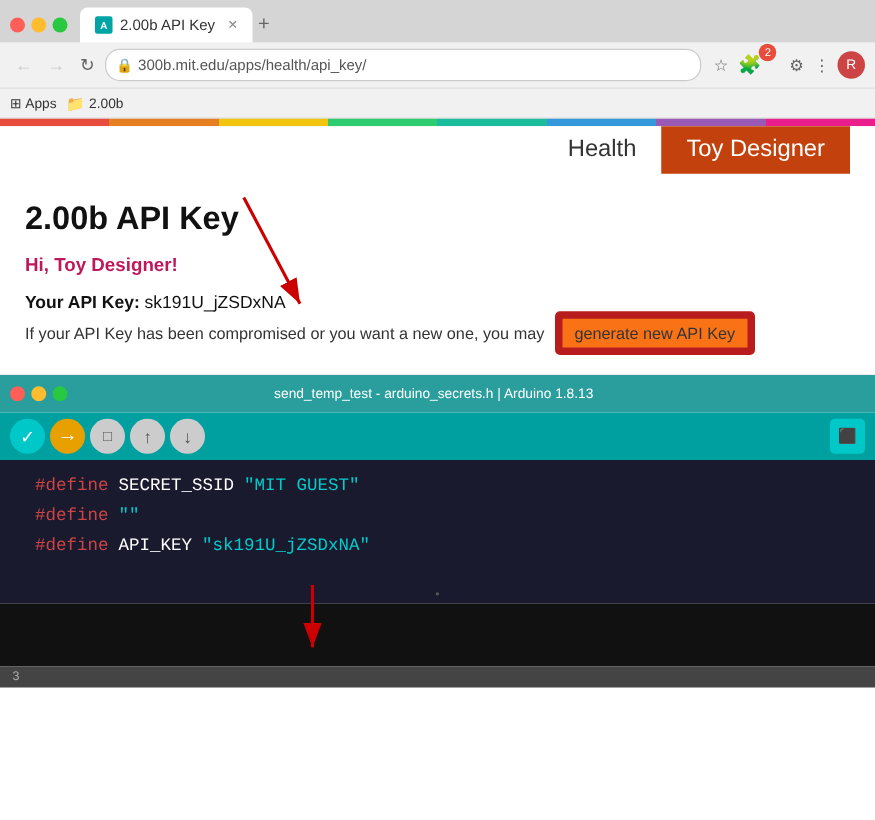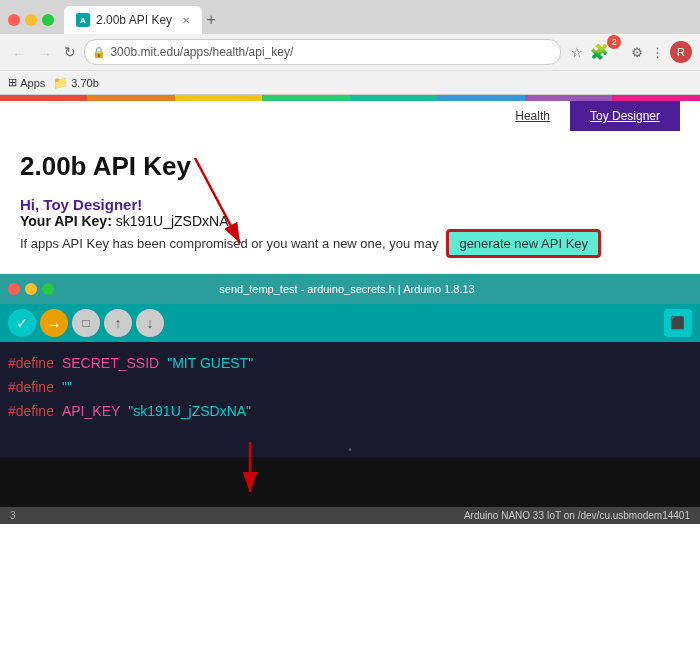--- a/index.html
+++ b/index.html
@@ -94,44 +94,44 @@
         #e91e8c 87.5%, #e91e8c 100%
       );
     }
 
     
     .site-nav {
       display: flex; justify-content: flex-end;
       background: #fff; padding: 0 20px;
     }
     .site-nav-item {
-      padding: 8px 20px; font-size: 12px; color: #333; cursor: pointer; text-decoration: underline;
-    }
-    .site-nav-item.active { background: #4c1d95; color: #fff; }
+      padding: 8px 20px; font-size: 19px; color: #333; cursor: pointer;
+    }
+    .site-nav-item.active { background: #c2410c; color: #fff; }
 
     
     .site-content {
       padding: 20px 20px 15px;
       background: #fff;
     }
     .site-title {
       font-size: 26px; font-weight: bold; color: #111; margin-bottom: 14px;
     }
     .site-greeting {
-      font-size: 15px; font-weight: bold; color: #4c1d95; margin-bottom: 0;
+      font-size: 15px; font-weight: bold; color: #be185d; margin-bottom: 12px;
     }
     .site-apikey {
       font-size: 14px; color: #111; margin-bottom: 0;
     }
     .site-apikey span { font-weight: normal; }
     .site-info {
       font-size: 13px; color: #333; display: flex; align-items: center; gap: 8px; flex-wrap: wrap;
     }
     .generate-btn {
-      border: 3px solid #b91c1c; background: #5eead4; border-radius: 4px;
+      border: 6px solid #b91c1c; background: #f97316; border-radius: 4px;
       padding: 4px 10px; font-size: 13px; cursor: pointer; color: #333;
       white-space: nowrap;
     }
     .arduino-titlebar {
       background: #2a9d9d;
       display: flex; align-items: center; 
       padding: 5px 8px; height: 30px;
     }
     .arduino-controls { display: flex; gap: 5px; }
     .arduino-title {
@@ -165,29 +165,29 @@
       border-radius: 3px 3px 0 0; margin-right: 2px;
     }
     .arduino-tab.active {
       background: #1a1a2e; color: #fff;
     }
     .arduino-tab-dropdown {
       margin-left: auto; color: #aee; font-size: 14px; padding: 4px;
     }
     .arduino-editor {
       background: #1a1a2e;
-      padding: 10px 8px;
-      font-family: Liberation Sans, sans-serif;
+      padding: 10px 28px;
+      font-family: Liberation Mono, monospace;
       font-size: 14px;
       line-height: 1.7;
       min-height: 100px;
     }
     .code-line { display: flex; gap: 8px; }
     .kw-define { color: #cc4444; }
-    .kw-name { color: #ec4899; }
+    .kw-name { color: #ffffff; }
     .kw-value-str { color: #00cccc; }
     .arduino-scroll-hint {
       background: #1a1a2e; text-align: center; color: #555; font-size: 10px; padding: 2px;
     }
     .arduino-console {
       background: #111; height: 50px;
     }
     .arduino-statusbar {
       background: #444; display: flex; justify-content: flex-end; align-items: center;
       padding: 3px 10px; font-size: 10px; color: #ccc;
@@ -240,21 +240,21 @@
     </div>
   </div>
 
   <div class="bookmark-bar">
     <div class="bookmark-item">
       <span>⊞</span>
       <span>Apps</span>
     </div>
     <div class="bookmark-item">
       <span class="bookmark-folder">📁</span>
-      <span>3.70b</span>
+      <span>2.00b</span>
     </div>
   </div>
 </div>
 
 <div style="background:#fff; border-bottom: 1px solid #eee;">
 
   <div class="rainbow-bar"></div>
 
   <div class="site-nav">
     <div class="site-nav-item">Health</div>
@@ -262,21 +262,21 @@
   </div>
 
   <div class="site-content">
     <div class="site-title">2.00b API Key</div>
     <div class="site-greeting">Hi, Toy Designer!</div>
     <div class="site-apikey">
       <strong>Your API Key:</strong>
       <span>sk191U_jZSDxNA</span>
     </div>
     <div class="site-info">
-      <span>If apps API Key has been compromised or you want a new one, you may</span>
+      <span>If your API Key has been compromised or you want a new one, you may</span>
       <button class="generate-btn">generate new API Key</button>
     </div>
   </div>
 </div>
 
 <svg style="position:absolute; top:148px; left:175px; pointer-events:none; z-index:10;" width="120" height="120">
   <defs>
     <marker id="arrowhead" markerWidth="8" markerHeight="6" refX="8" refY="3" orient="auto">
       <polygon points="0 0, 8 3, 0 6" fill="#cc0000"></polygon>
     </marker>
@@ -334,15 +334,14 @@
         <polygon points="0 0, 8 3, 0 6" fill="#cc0000"></polygon>
       </marker>
     </defs>
     <line x1="30" y1="10" x2="30" y2="60" stroke="#cc0000" stroke-width="2.5" marker-end="url(#arrowhead2)"></line>
   </svg>
 
   <div class="arduino-console"></div>
 
   <div class="arduino-statusbar">
     <span style="margin-right:auto; color:#aaa;">3</span>
-    <span>Arduino NANO 33 IoT on /dev/cu.usbmodem14401</span>
   </div>
 </div>
 
 </body></html>

